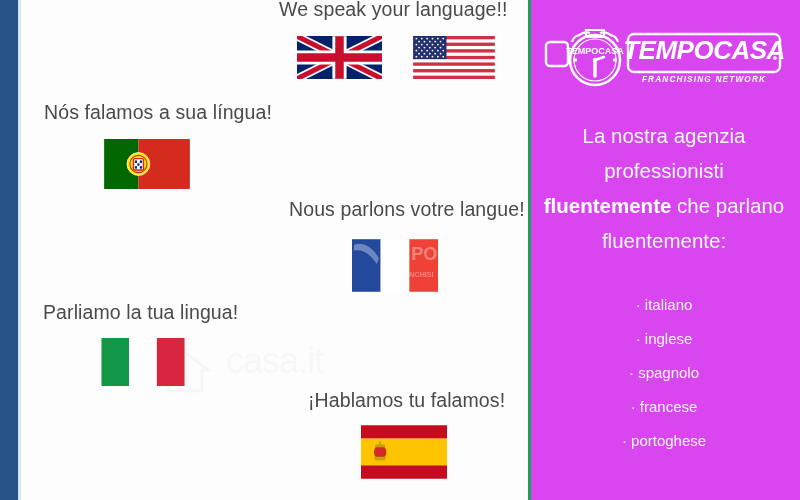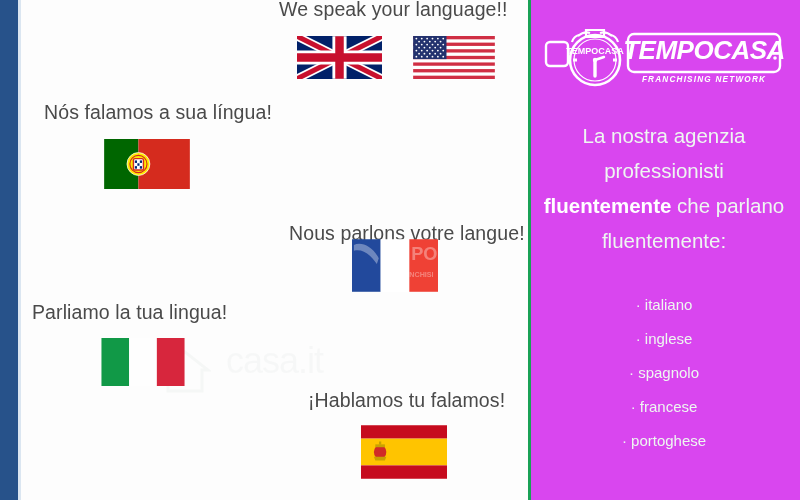--- a/index.html
+++ b/index.html
@@ -232,36 +232,36 @@
         <g fill="#002776">
           <rect x="43" y="30" width="3" height="3.5"></rect>
           <rect x="50" y="30" width="3" height="3.5"></rect>
           <rect x="46.5" y="34" width="3" height="3.5"></rect>
           <rect x="43" y="38" width="3" height="3.5"></rect>
           <rect x="50" y="38" width="3" height="3.5"></rect>
         </g>
       </svg>
     </div>
 
-    <div class="phrase" style="left:268px; top:222px;">Nous parlons votre langue!</div>
+    <div class="phrase" style="left:268px; top:198px;">Nous parlons votre langue!</div>
 
     <div class="flagbox" style="left:331px; top:239px; width:86px; height:53px;">
       <svg width="86" height="53" viewBox="0 0 90 55">
         <rect width="30" height="55" fill="#22499c"></rect>
         <rect x="30" width="30" height="55" fill="#ffffff"></rect>
         <rect x="60" width="30" height="55" fill="#EF4135"></rect>
         <g opacity="0.34" fill="#ffffff">
           <path d="M2 6 C10 2 22 8 28 20 L26 26 C18 14 10 10 2 12 Z"></path>
           <text x="62" y="22" font-family="Liberation Sans, sans-serif" font-size="19" font-weight="bold" fill="#ffffff">PO</text>
           <text x="60" y="40" font-family="Liberation Sans, sans-serif" font-size="7.5" font-weight="bold" fill="#ffffff">NCHISI</text>
         </g>
       </svg>
     </div>
 
-    <div class="phrase" style="left:11px; top:301px;">Parliamo la tua lingua!</div>
+    <div class="phrase" style="left:22px; top:301px;">Parliamo la tua lingua!</div>
 
     <div class="flagbox" style="left:80px; top:338px; width:84px; height:48px;">
       <svg width="84" height="48" viewBox="0 0 90 52">
         <rect width="30" height="52" fill="#119947"></rect>
         <rect x="30" width="30" height="52" fill="#fefefe"></rect>
         <rect x="60" width="30" height="52" fill="#D7263D"></rect>
       </svg>
     </div>
 
     <div class="phrase" style="left:287px; top:389px;">¡Hablamos tu falamos!</div>

